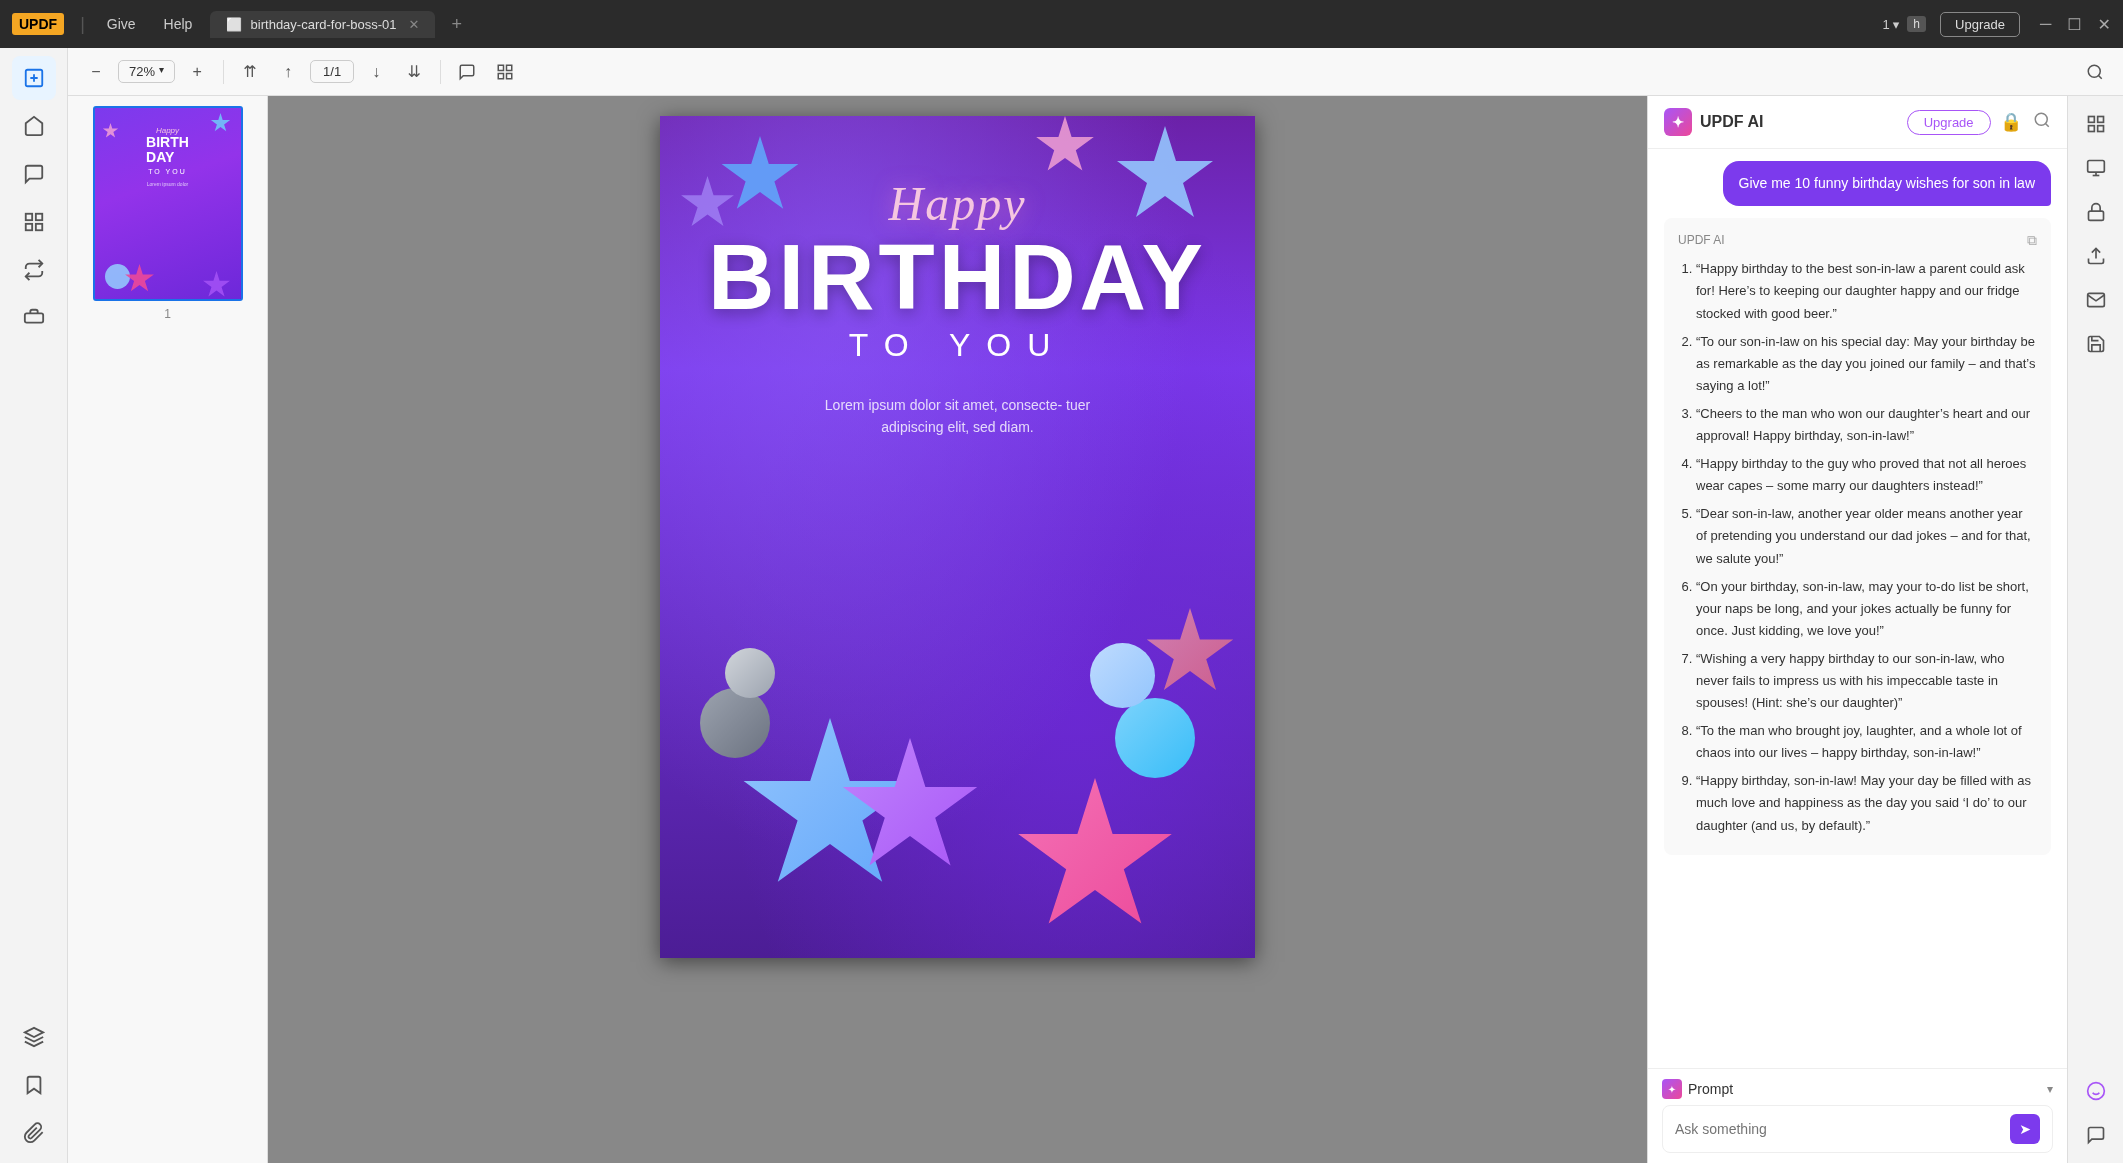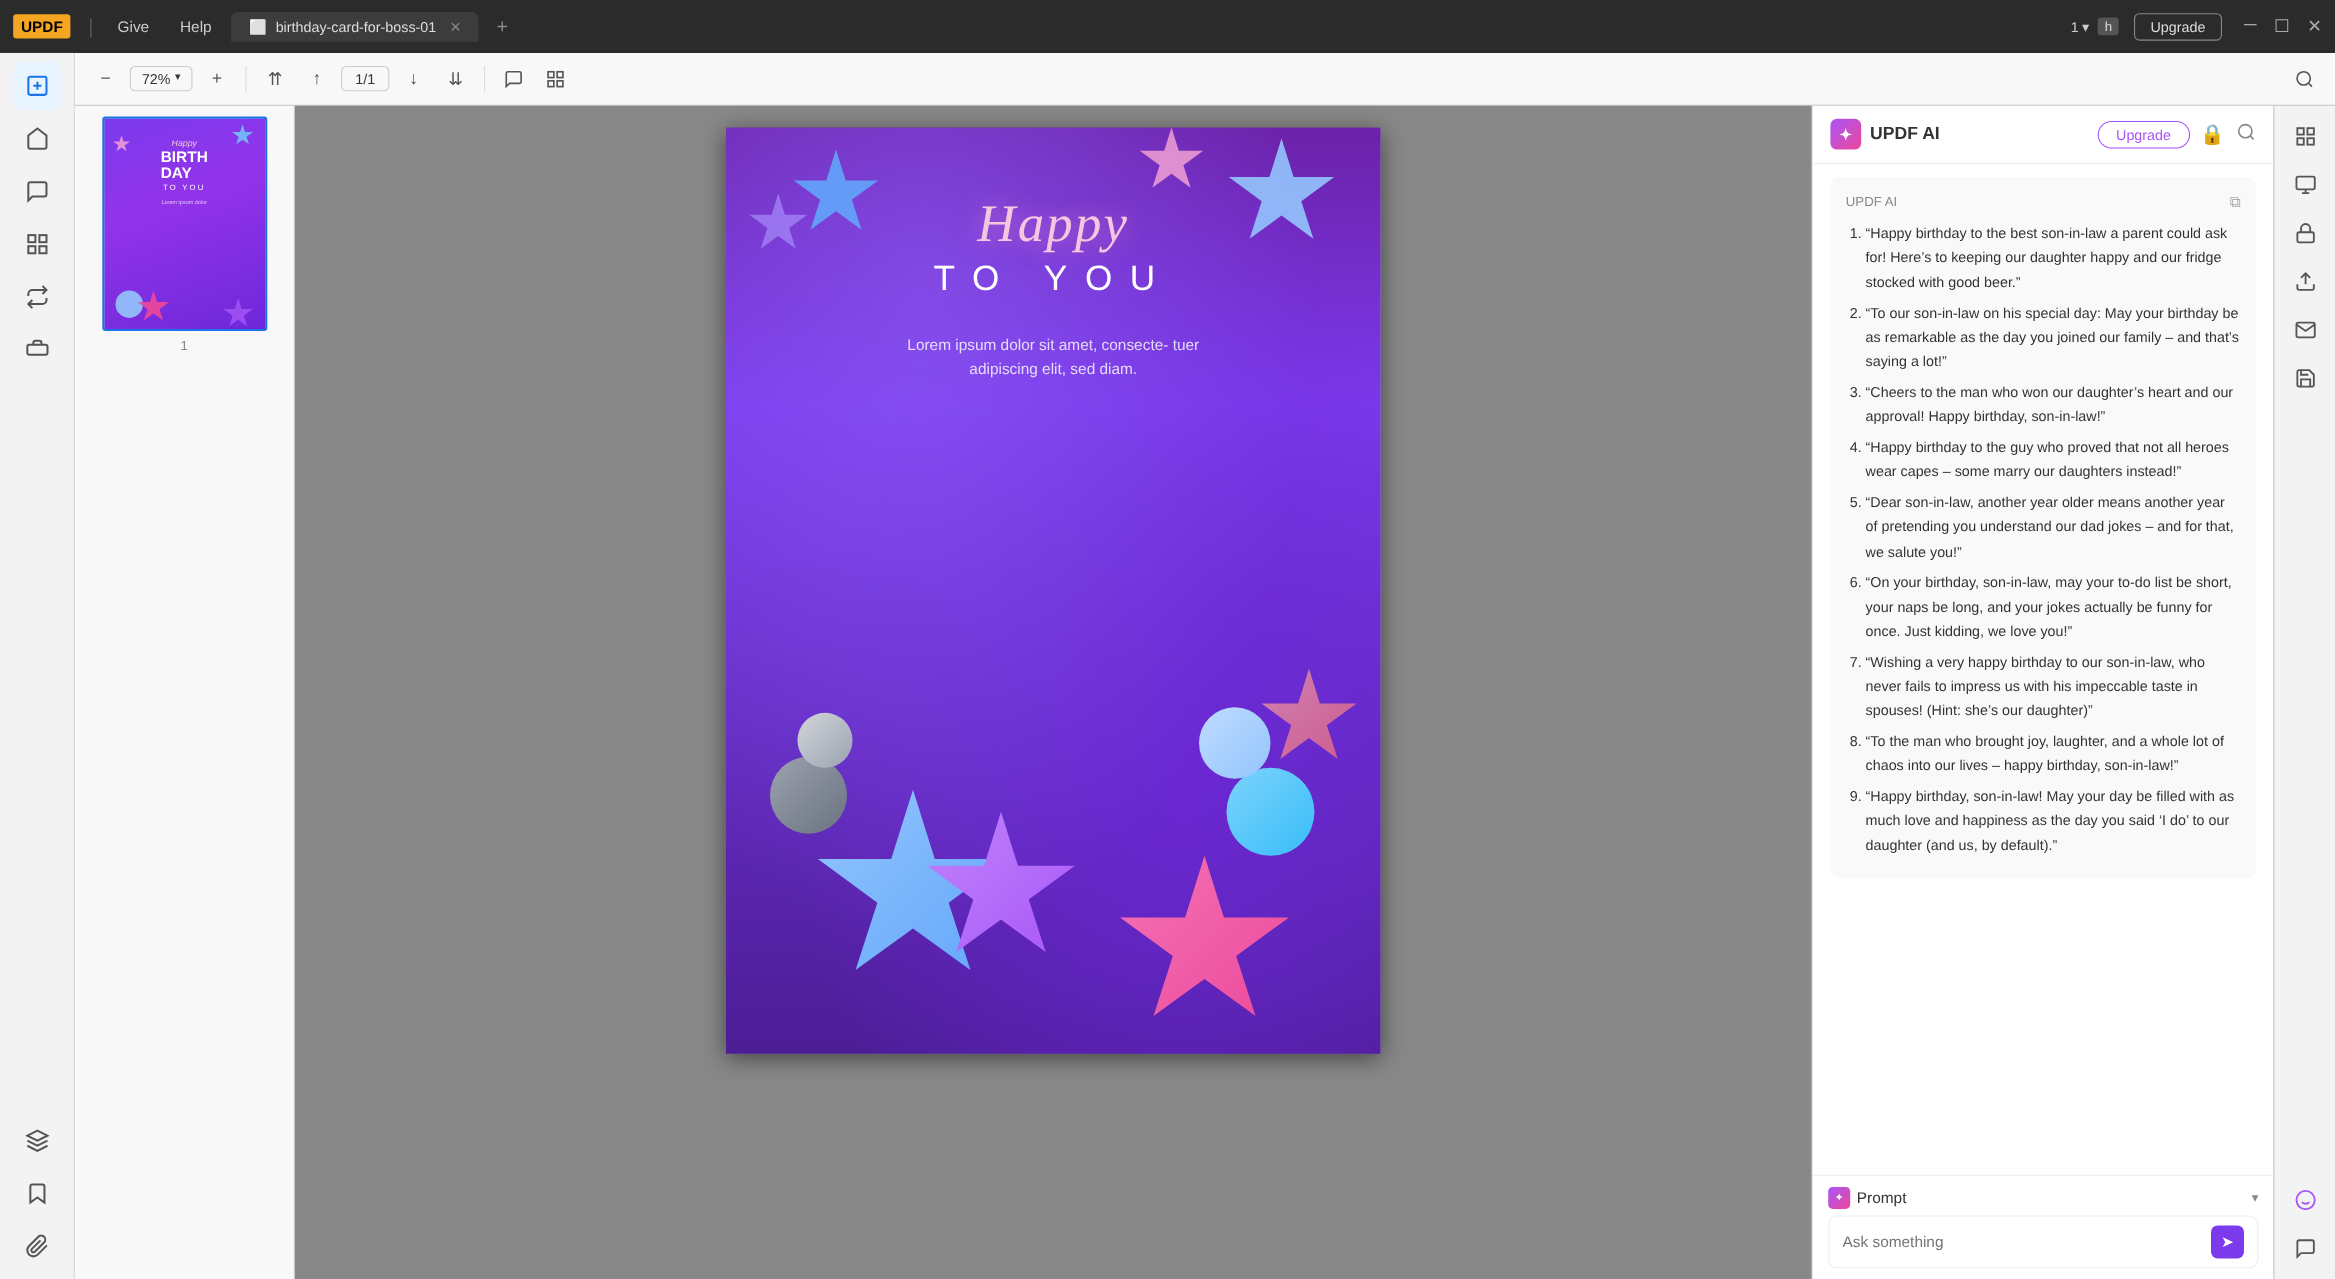--- a/index.html
+++ b/index.html
@@ -596,20 +596,21 @@
 
           <div style="position:absolute;inset:0;background:radial-gradient(ellipse at 30% 20%, rgba(139,92,246,0.6) 0%, transparent 60%), radial-gradient(ellipse at 70% 70%, rgba(109,40,217,0.8) 0%, transparent 60%);z-index:1;"></div>
 
           <div style="position:absolute;top:20px;left:60px;width:80px;height:80px;background:#60a5fa;clip-path:polygon(50% 0%,61% 35%,98% 35%,68% 57%,79% 91%,50% 70%,21% 91%,32% 57%,2% 35%,39% 35%);z-index:2;opacity:0.9;"></div>
           <div style="position:absolute;top:10px;right:40px;width:100px;height:100px;background:#93c5fd;clip-path:polygon(50% 0%,61% 35%,98% 35%,68% 57%,79% 91%,50% 70%,21% 91%,32% 57%,2% 35%,39% 35%);z-index:2;opacity:0.9;"></div>
           <div style="position:absolute;top:60px;left:20px;width:55px;height:55px;background:#a78bfa;clip-path:polygon(50% 0%,61% 35%,98% 35%,68% 57%,79% 91%,50% 70%,21% 91%,32% 57%,2% 35%,39% 35%);z-index:2;opacity:0.7;"></div>
           <div style="position:absolute;top:0;right:160px;width:60px;height:60px;background:#f9a8d4;clip-path:polygon(50% 0%,61% 35%,98% 35%,68% 57%,79% 91%,50% 70%,21% 91%,32% 57%,2% 35%,39% 35%);z-index:2;opacity:0.8;"></div>
 
           <div class="pdf-content">
             <div class="pdf-happy">Happy</div>
+            <div class="pdf-birthday">BIRTHDAY</div>
             <div class="pdf-toyou">TO YOU</div>
             <div class="pdf-lorem">Lorem ipsum dolor sit amet, consecte-
 tuer adipiscing elit, sed diam.</div>
           </div>
 
           <div style="position:absolute;bottom:0;left:0;right:0;height:380px;z-index:3;">
 
             <div style="position:absolute;bottom:20px;right:80px;width:160px;height:160px;background:linear-gradient(135deg,#f472b6,#ec4899);clip-path:polygon(50% 0%,61% 35%,98% 35%,68% 57%,79% 91%,50% 70%,21% 91%,32% 57%,2% 35%,39% 35%);"></div>
 
             <div style="position:absolute;bottom:60px;left:80px;width:180px;height:180px;background:linear-gradient(135deg,#93c5fd,#60a5fa);clip-path:polygon(50% 0%,61% 35%,98% 35%,68% 57%,79% 91%,50% 70%,21% 91%,32% 57%,2% 35%,39% 35%);"></div>
@@ -641,20 +642,21 @@
                   <circle cx="11" cy="11" r="8"></circle>
                   <line x1="21" y1="21" x2="16.65" y2="16.65"></line>
                 </svg>
             </button>
           </div>
         </div>
 
 
         <div class="ai-messages">
 
+          <div class="ai-user-bubble">Give me 10 funny birthday wishes for son in law</div>
 
           <div class="ai-response">
             <div class="ai-response-header">
               <span class="ai-response-label">UPDF AI</span>
               <button class="ai-copy-btn">⧉</button>
             </div>
             <ol>
               <li>“Happy birthday to the best son-in-law a parent could ask for! Here’s to keeping our daughter happy and our fridge stocked with good beer.”</li>
               <li>“To our son-in-law on his special day: May your birthday be as remarkable as the day you joined our family – and that’s saying a lot!”</li>
               <li>“Cheers to the man who won our daughter’s heart and our approval! Happy birthday, son-in-law!”</li>

